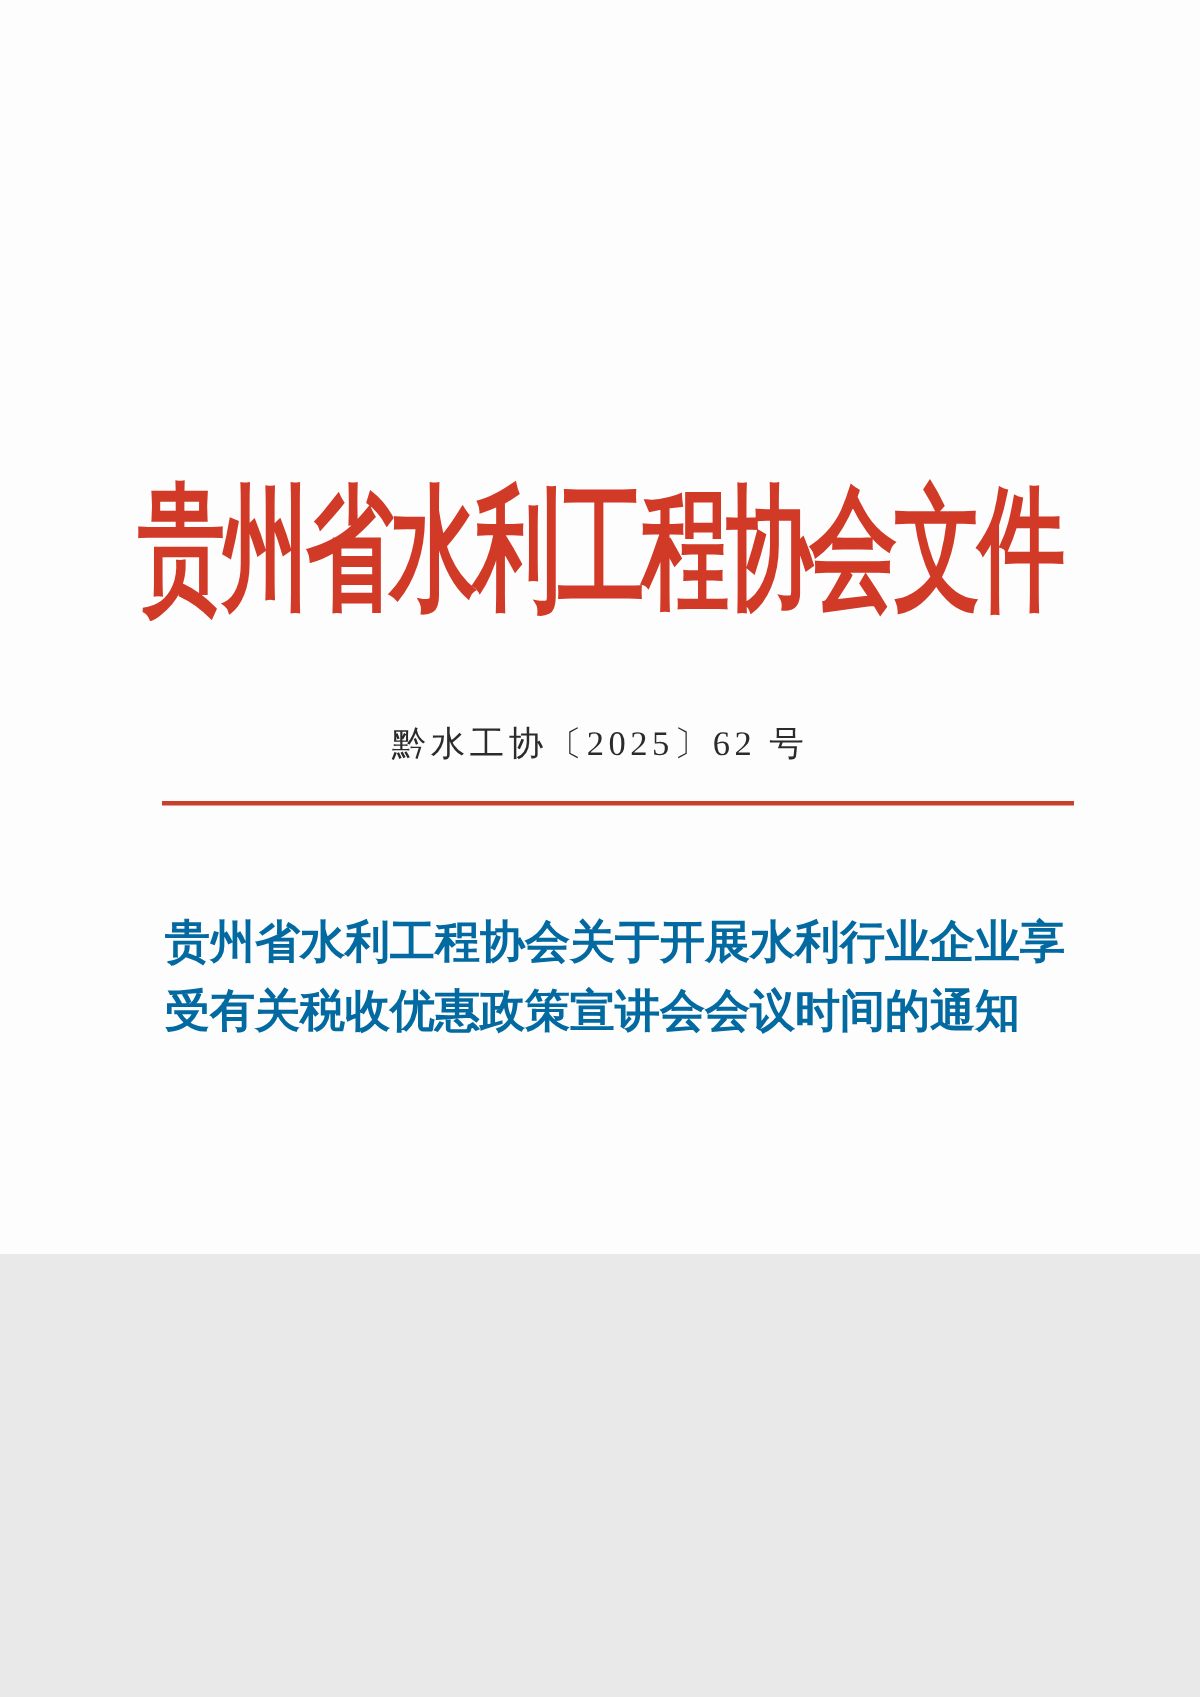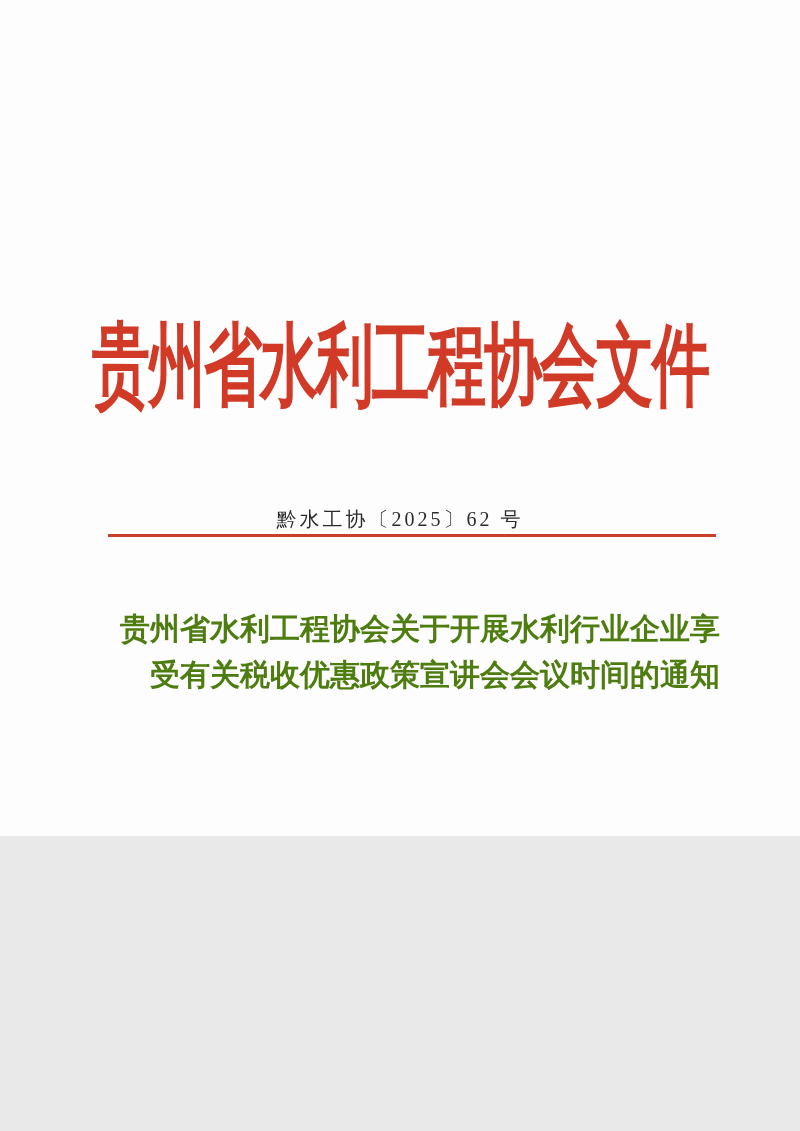--- a/index.html
+++ b/index.html
@@ -26,47 +26,47 @@
     font-weight: bold;
     letter-spacing: -2px;
     line-height: 58px;
     color: #d23a28;
     transform: scaleY(1.55);
     transform-origin: center top;
     white-space: nowrap;
   }
   .doc-number {
     position: absolute;
-    top: 506px;
+    top: 480px;
     left: 0;
     width: 100%;
     text-align: center;
-    font-size: 20px;
+    font-size: 23px;
     letter-spacing: 3px;
     color: #2b2b2b;
     font-family: Liberation Serif, serif;
   }
   .red-rule {
     position: absolute;
     top: 534px;
     left: 108px;
     width: 608px;
     height: 3px;
     background: linear-gradient(#b93722, #d95c2a);
   }
   .doc-title {
     position: absolute;
     top: 606px;
     left: 110px;
     width: 610px;
-    text-align: right;
+    text-align: left;
     font-size: 30px;
     font-weight: bold;
     line-height: 46px;
-    color: #4d7c0f;
+    color: #0369a1;
   }
   .body-block {
     position: absolute;
     top: 726px;
     left: 112px;
     width: 606px;
     font-size: 22px;
     line-height: 39px;
     color: #222;
     text-align: justify;

